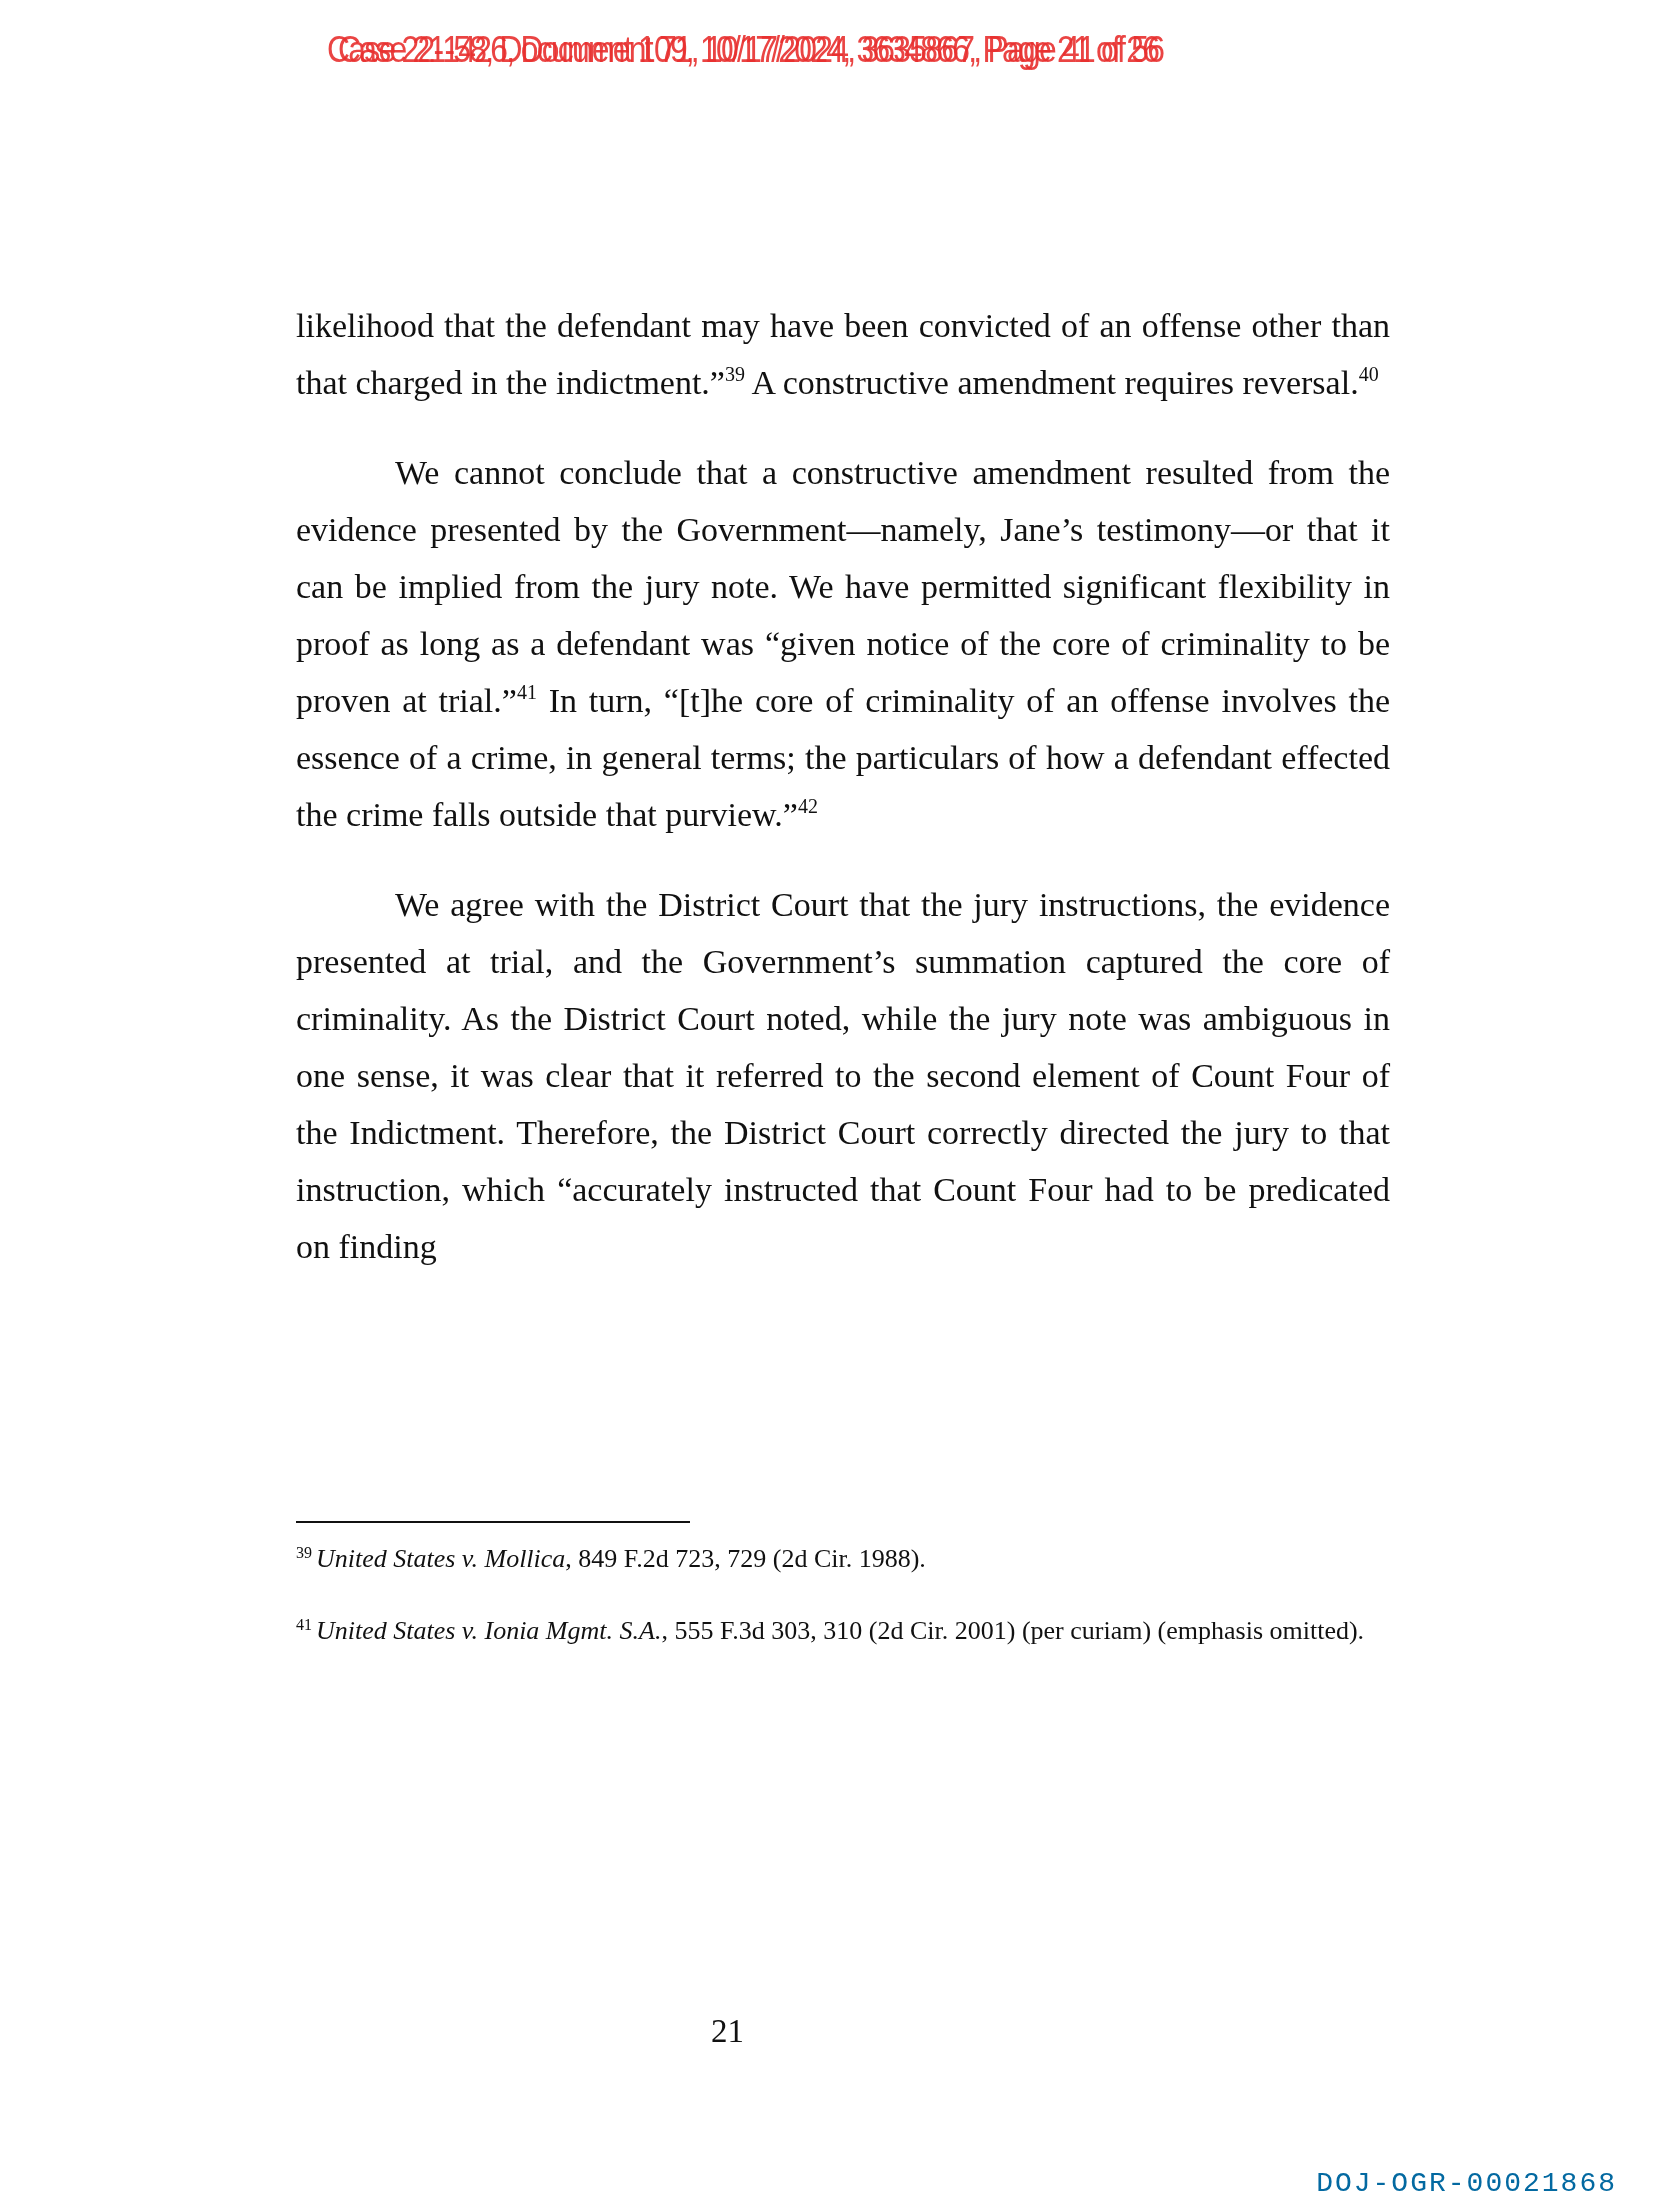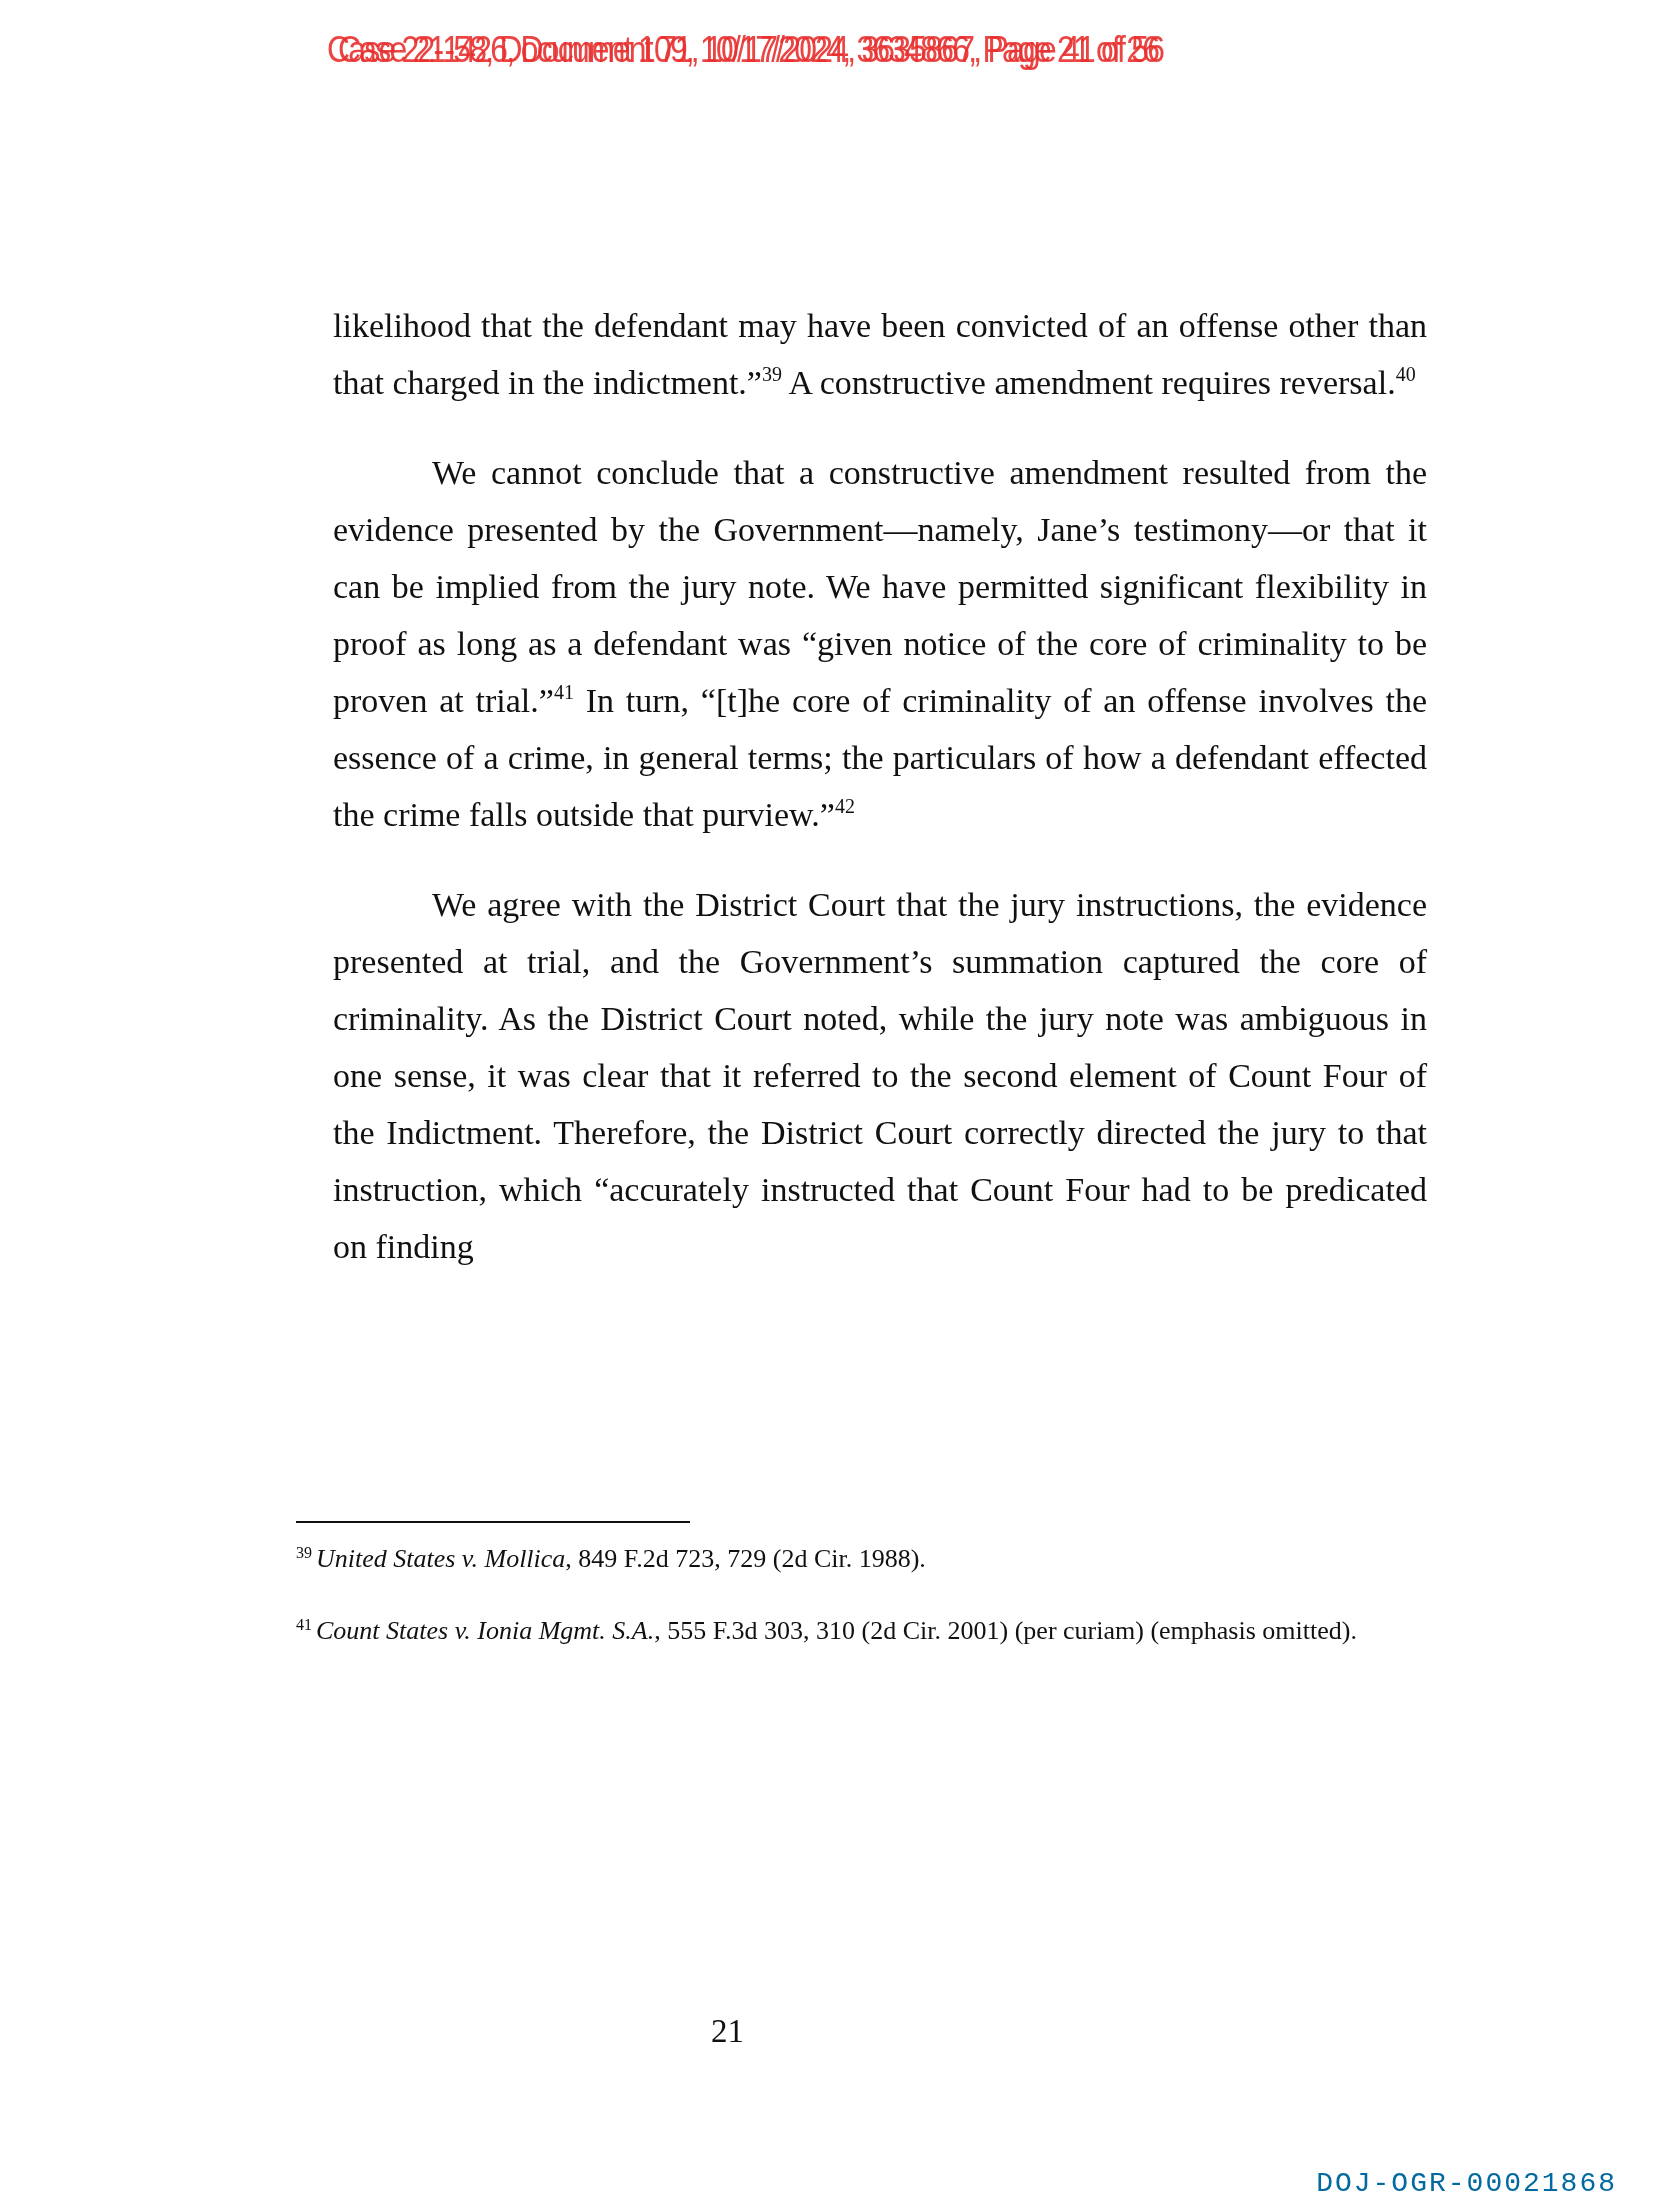--- a/index.html
+++ b/index.html
@@ -38,21 +38,20 @@
     .stamp-line.second {
       left: 338px;
     }
     .body-text {
       position: absolute;
       left: 296px;
       top: 297px;
       width: 1094px;
       font-size: 34px;
       line-height: 57px;
-      margin-left: 37px;
     }
     .para {
       margin: 0 0 33px 0;
       text-align: justify;
       text-align-last: left;
     }
     .para.indent {
       text-indent: 99px;
       font-family: Liberation Serif, serif;
     }
@@ -127,20 +126,20 @@
   </p>
 </div>
 
 <div class="footnote-rule"></div>
 
 <div class="footnotes">
   <p class="footnote">
     <sup>39</sup><i>United States v. Mollica</i><span>, 849 F.2d 723, 729 (2d Cir. 1988).</span>
   </p>
   <p class="footnote">
-    <sup>41</sup><i>Count States v. Ionia Mgmt. S.A.</i><span>, 555 F.3d 303, 310 (2d Cir. 2001) (per curiam) (emphasis omitted).</span>
+    <sup>41</sup><i>United States v. Ionia Mgmt. S.A.</i><span>, 555 F.3d 303, 310 (2d Cir. 2001) (per curiam) (emphasis omitted).</span>
   </p>
 </div>
 
 <div class="page-number">21</div>
 
 <div class="bates">DOJ-OGR-00021868</div>
 
 
 </body></html>

